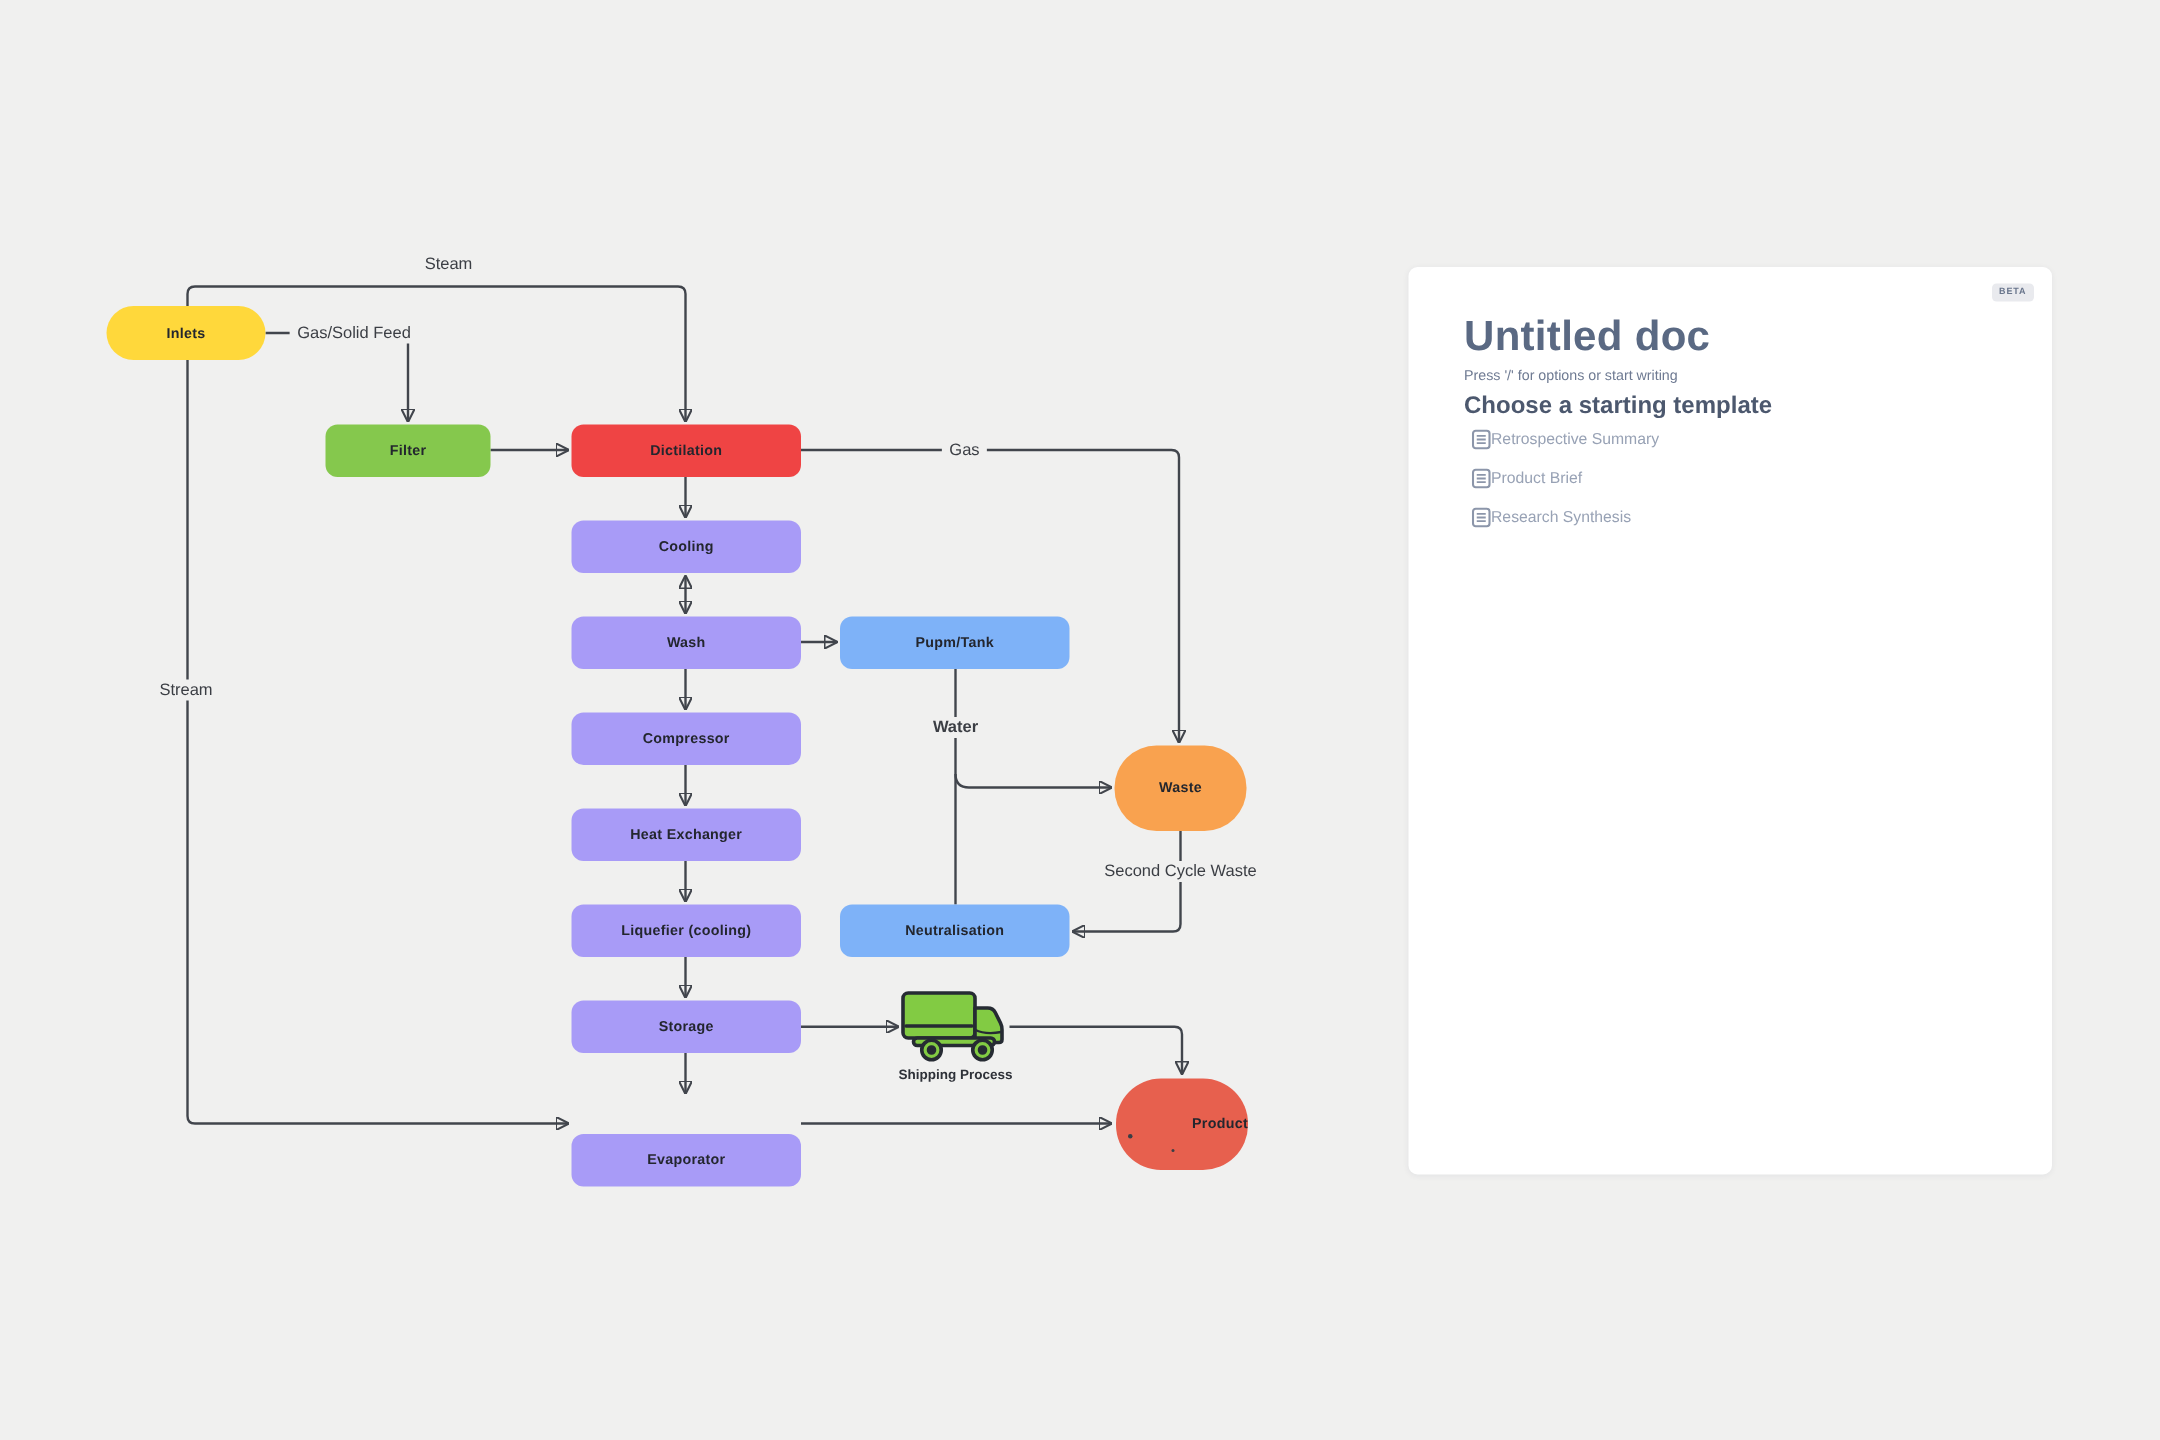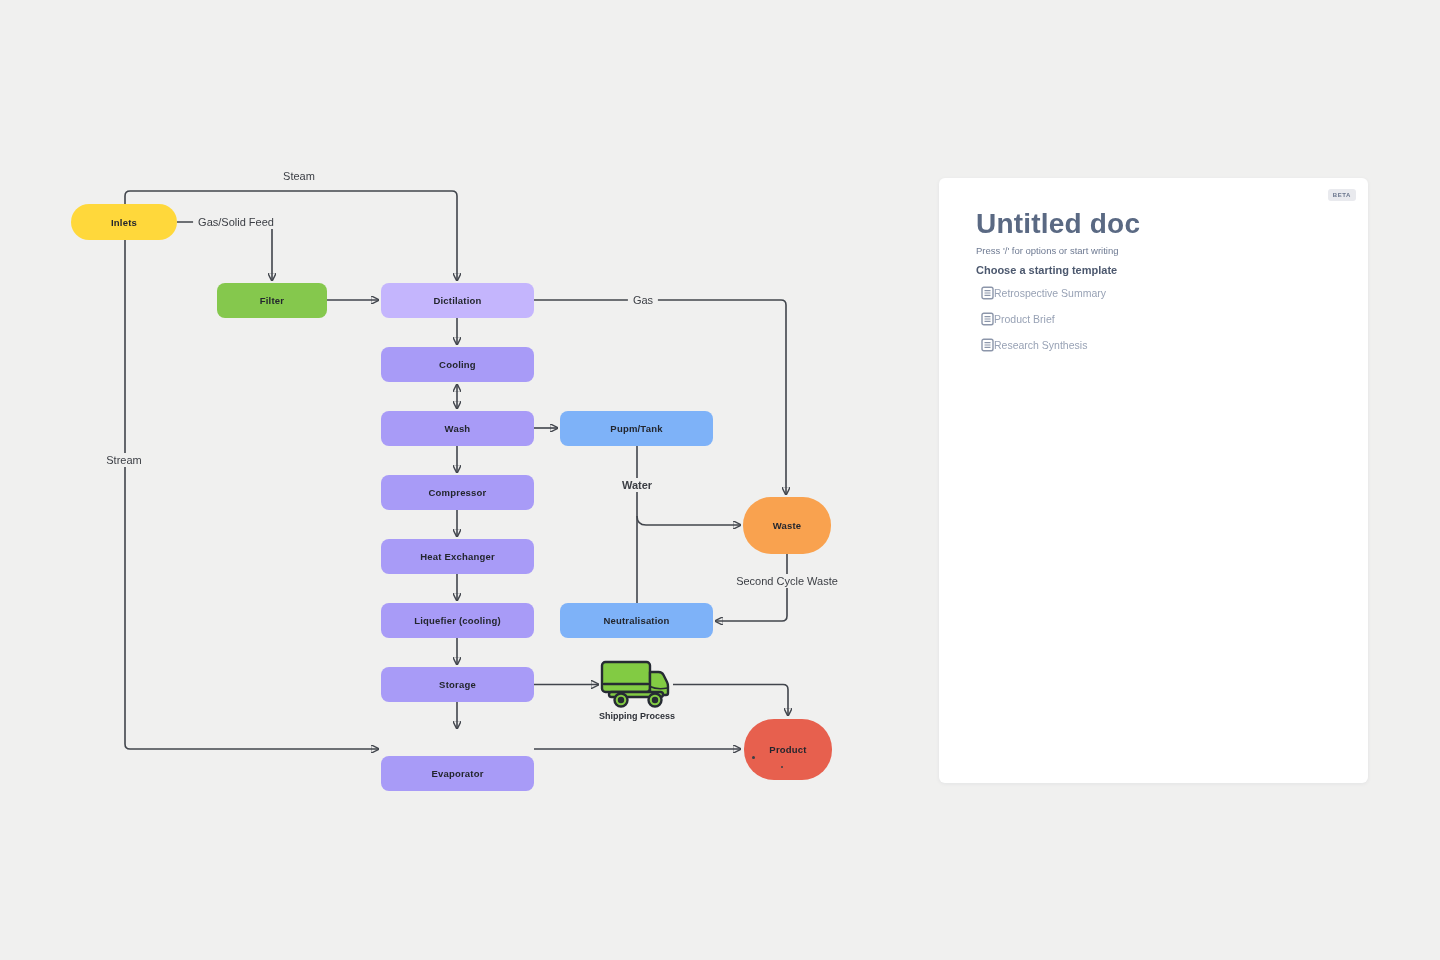--- a/index.html
+++ b/index.html
@@ -81,21 +81,21 @@
     line-height: 26px; letter-spacing: .2px;
     cursor: text;
   }
   .doc-placeholder {
     margin-top: 8px;
     font-size: 9.5px; color: #6E7A92; line-height: 11px;
     cursor: text;
   }
   .templates-heading {
     margin-top: 8px;
-    font-size: 11px; font-weight: bold; color: #4C586E; line-height: 13px;
+    font-size: 16px; font-weight: bold; color: #4C586E; line-height: 13px;
   }
   .template-list { margin-top: 3px; margin-left: 5px; }
   .template-item {
     display: flex; align-items: center; 
     height: 26px; cursor: pointer;
   }
   .template-item .t-label { font-size: 10.5px; color: #98A2B5; }
 </style>
 </head>
 <body>
@@ -128,21 +128,21 @@
     <path d="M673 684.5 H783 Q788 684.5 788 689.5 V716" marker-end="url(#arr)"></path>
     <path d="M534 749 H741" marker-end="url(#arr)"></path>
   </svg>
 
   <div class="node n-inlets" style="background: rgb(255, 216, 59);">
     <span>Inlets</span>
   </div>
   <div class="node n-filter" style="background: rgb(133, 200, 77);">
     <span>Filter</span>
   </div>
-  <div class="node n-distillation" style="background: #c4b5fd;">
+  <div class="node n-distillation" style="background: #ef4444;">
     <span>Dictilation</span>
   </div>
   <div class="node n-cooling" style="background: rgb(168, 155, 247);">
     <span>Cooling</span>
   </div>
   <div class="node n-wash" style="background: rgb(168, 155, 247);">
     <span>Wash</span>
   </div>
   <div class="node n-pump" style="background: rgb(126, 178, 248);">
     <span>Pupm/Tank</span>
@@ -161,21 +161,21 @@
   </div>
   <div class="node n-evaporator" style="background: rgb(168, 155, 247);">
     <span>Evaporator</span>
   </div>
   <div class="node n-neutralisation" style="background: rgb(126, 178, 248);">
     <span>Neutralisation</span>
   </div>
   <div class="node n-waste" style="background: rgb(249, 162, 79);">
     <span>Waste</span>
   </div>
-  <div class="node n-product" style="background: rgb(231, 96, 78);">
+  <div class="node n-product" style="background: rgb(231, 96, 78); justify-content: flex-end;">
     <span>Product</span>
   </div>
 
   <span class="ink-mark mark-1"></span>
   <span class="ink-mark mark-2"></span>
 
   <svg class="truck" viewBox="0 0 74 48">
     <g stroke="#262B33" stroke-width="2.4" stroke-linejoin="round" stroke-linecap="round">
       <rect x="2" y="2" width="48" height="30" rx="3.5" fill="#82CB43"></rect>
       <path d="M4 24 H48" fill="none"></path>

